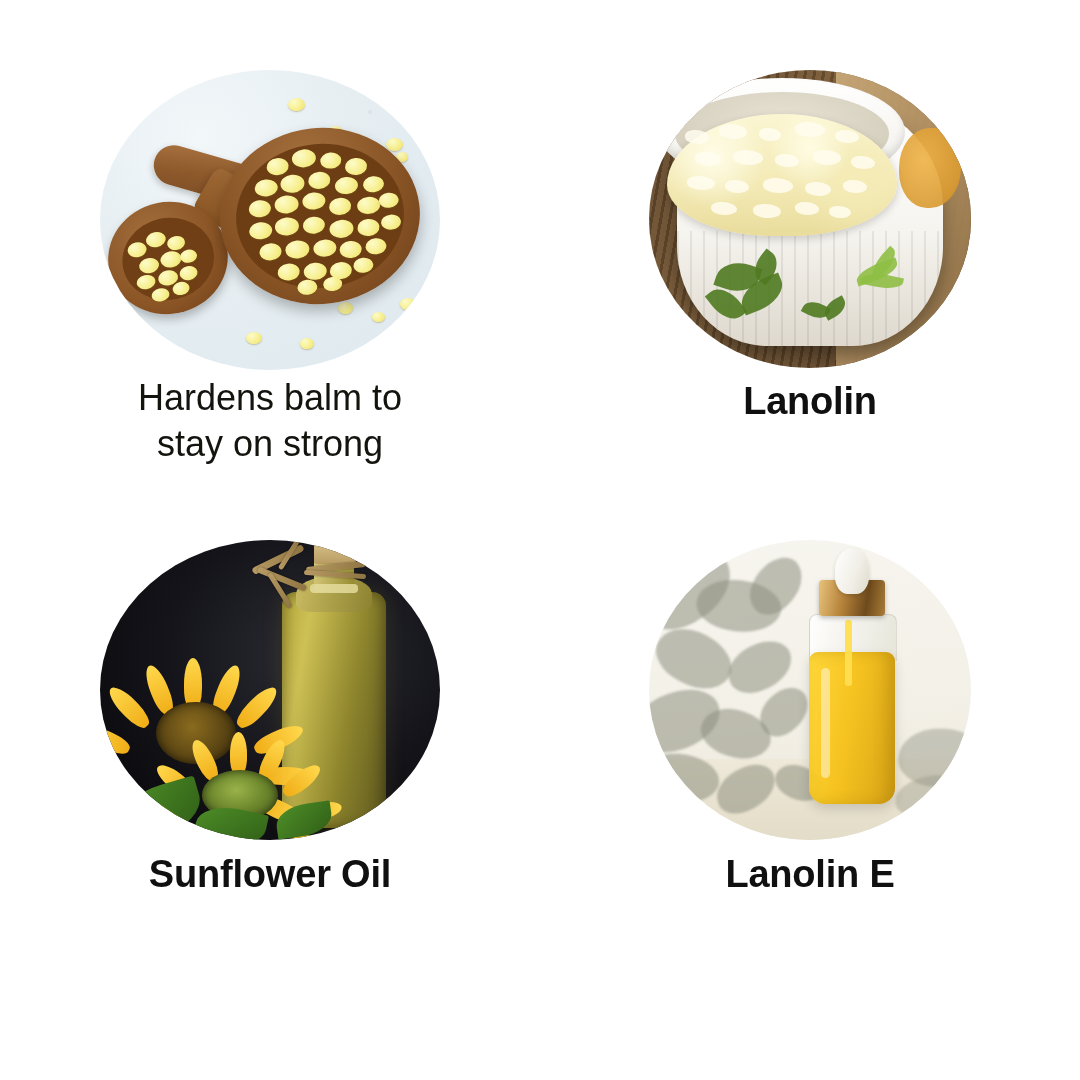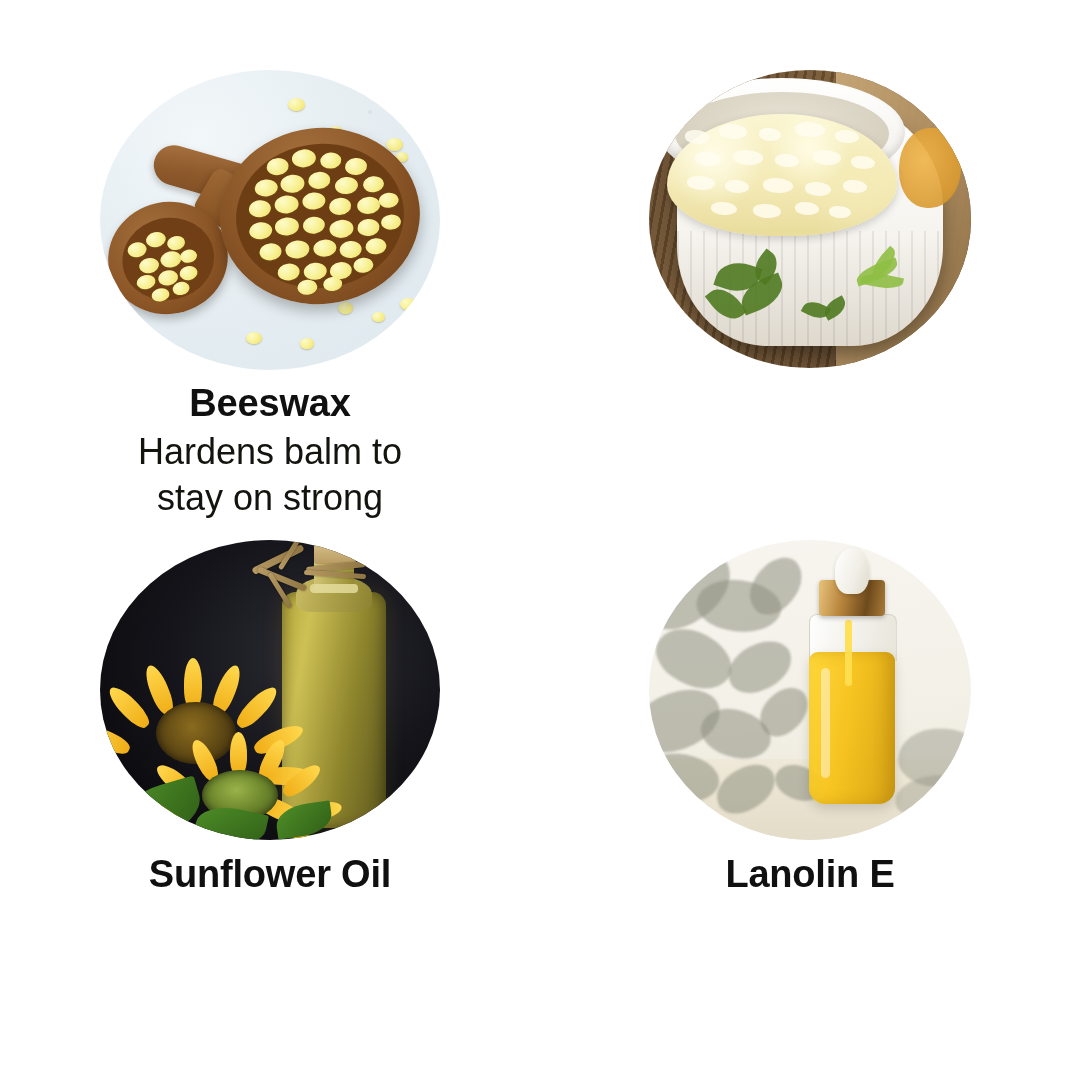--- a/index.html
+++ b/index.html
@@ -359,21 +359,20 @@
           <div class="pellet" style="left:142px;top:116px;width:21px;height:16px;"></div>
           <div class="pellet" style="left:52px;top:132px;width:22px;height:17px;"></div>
           <div class="pellet" style="left:78px;top:134px;width:23px;height:17px;"></div>
           <div class="pellet" style="left:104px;top:136px;width:22px;height:17px;"></div>
           <div class="pellet" style="left:128px;top:134px;width:20px;height:15px;"></div>
           <div class="pellet" style="left:70px;top:150px;width:20px;height:15px;"></div>
           <div class="pellet" style="left:96px;top:150px;width:19px;height:14px;"></div>
         </div>
       </div>
     </div>
-    <div class="ttl">Beeswax</div>
     <div class="desc">Hardens balm to
 stay on strong</div>
   </div>
 
   <div class="card card-lanolin">
     <div class="photo">
       <div class="scene">
         <div class="ln-wood"></div>
         <div class="ln-wood-light"></div>
 
@@ -411,20 +410,21 @@
           <div class="flake" style="left:96px;top:64px;width:30px;height:15px;"></div>
           <div class="flake" style="left:138px;top:68px;width:26px;height:14px;"></div>
           <div class="flake" style="left:176px;top:66px;width:24px;height:13px;"></div>
           <div class="flake" style="left:44px;top:88px;width:26px;height:13px;"></div>
           <div class="flake" style="left:86px;top:90px;width:28px;height:14px;"></div>
           <div class="flake" style="left:128px;top:88px;width:24px;height:13px;"></div>
           <div class="flake" style="left:162px;top:92px;width:22px;height:12px;"></div>
         </div>
       </div>
     </div>
+    <div class="ttl">Lanolin</div>
   </div>
 
   <div class="card card-sun">
     <div class="photo">
       <div class="scene">
         <div class="sf-bg"></div>
 
         <div class="sf-bottle"></div>
         <div class="sf-shoulder"></div>
         <div class="sf-neck"></div>

